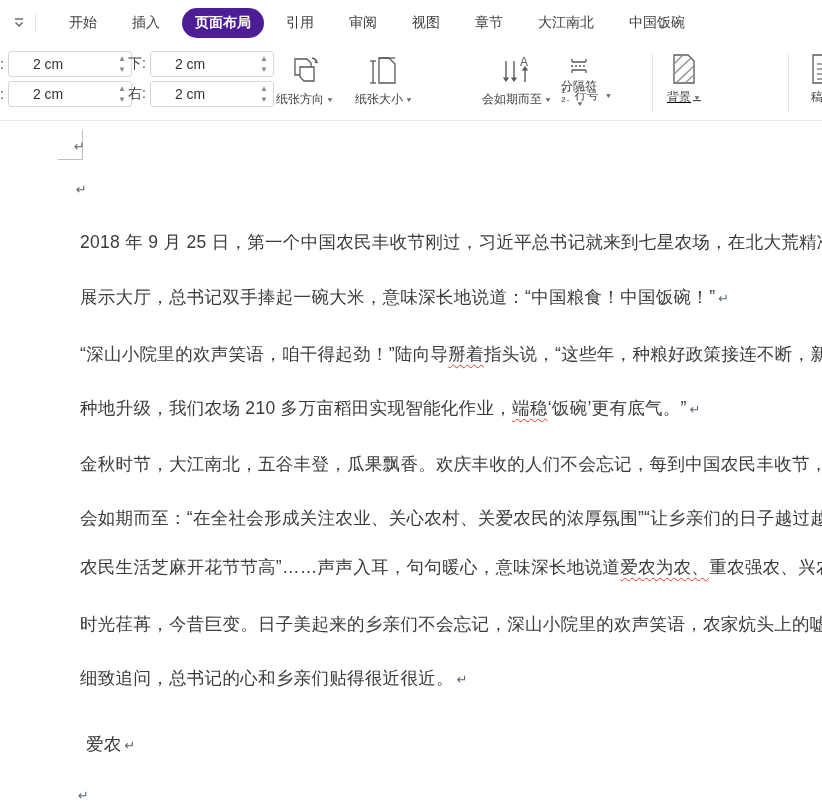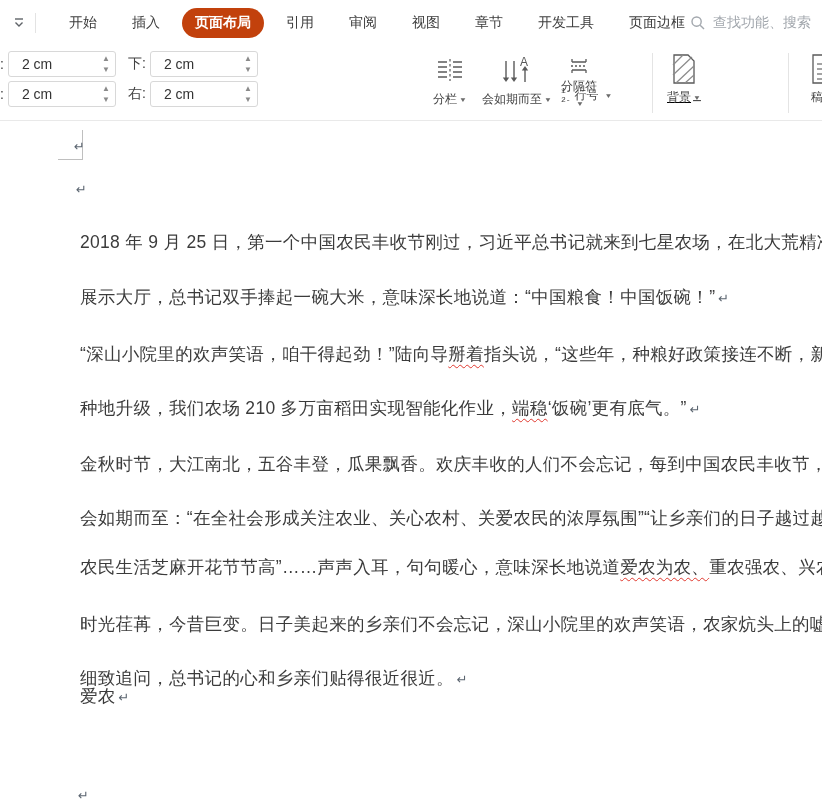--- a/index.html
+++ b/index.html
@@ -10,21 +10,21 @@
   .collapse-btn { width:18px; height:18px; margin-left:10px; display:flex; align-items:center; justify-content:center; cursor:pointer; }
   .tab-sep { width:1px; height:20px; background:#e3e3e3; margin-left:7px; }
   .tabs { display:flex; align-items:center; gap:9px; margin-left:20px; }
   .tab { font-size:14px; color:#3c3c3c; padding:6px 13px; border-radius:16px; white-space:nowrap; cursor:pointer; }
   .tab.active { color:#fff; font-weight:bold; }
   .searchbox { position:absolute; left:690px; top:0; height:45px; display:flex; align-items:center; gap:7px; color:#a2a7ad; font-size:14px; white-space:nowrap; }
   
   .ribbon { position:relative; height:76px; background:#fff; border-bottom:1px solid #e9e9e9; }
   .mfield { position:absolute; display:flex; align-items:center; }
   .mfield .mlabel { font-size:14px; color:#424242; margin-right:4px; }
-  .mbox { width:108px; height:26px; border:1px solid #d8d8d8; border-radius:3px; background:#fff; display:flex; align-items:center; padding-left:13px; font-size:14px; color:#333; position:relative; }
+  .mbox { width:124px; height:26px; border:1px solid #d8d8d8; border-radius:3px; background:#fff; display:flex; align-items:center; padding-left:24px; font-size:14px; color:#333; position:relative; }
   .spin { position:absolute; right:5px; top:1px; display:flex; flex-direction:column; line-height:1; cursor:pointer; }
   .spin span { font-size:8px; color:#8a8a8a; height:11px; display:flex; align-items:center; }
   .bigbtn { position:absolute; display:flex; flex-direction:column; align-items:center; cursor:pointer; }
   .bigbtn .ic { height:36px; display:flex; align-items:flex-end; justify-content:center; }
   .blabel { font-size:12px; color:#424242; margin-top:4px; white-space:nowrap; display:flex; align-items:center; }
   .caret { font-size:8px; color:#6b6b6b; margin-left:2px; transform:scaleY(.8); }
   .rowbtn { position:absolute; display:flex; align-items:center; gap:4px; cursor:pointer; font-size:12px; color:#424242; white-space:nowrap; }
   .vsep { position:absolute; width:1px; background:#e4e4e4; top:8px; height:60px; }
   .launcher { position:absolute; width:8px; height:8px; border-right:1.5px solid #9a9a9a; border-bottom:1.5px solid #9a9a9a; }
   .numicon { font-size:8px; color:#444; line-height:1.1; font-family:"Liberation Mono","DejaVu Sans Mono",monospace; }
@@ -44,35 +44,28 @@
   <div class="collapse-btn">
     <svg width="14" height="14" viewBox="0 0 14 14">
       <line x1="3" y1="3" x2="11" y2="3" stroke="#5f6368" stroke-width="1.4"></line>
       <path d="M3.5 6.5 L7 10 L10.5 6.5" fill="none" stroke="#5f6368" stroke-width="1.4"></path>
     </svg>
   </div>
   <div class="tab-sep"></div>
   <div class="tabs" id="tabs">
       <div class="tab">开始</div>
       <div class="tab">插入</div>
-      <div class="tab active" style="background: #c2410c;">页面布局</div>
+      <div class="tab active" style="background: #4c1d95;">页面布局</div>
       <div class="tab">引用</div>
       <div class="tab">审阅</div>
       <div class="tab">视图</div>
       <div class="tab">章节</div>
-      <div class="tab">开发工具</div>
-      <div class="tab">页面边框</div>
-    </div>
-  <div class="searchbox">
-    <svg width="16" height="16" viewBox="0 0 16 16">
-      <circle cx="6.6" cy="6.6" r="4.6" fill="none" stroke="#a2a7ad" stroke-width="1.4"></circle>
-      <line x1="10.2" y1="10.2" x2="14" y2="14" stroke="#a2a7ad" stroke-width="1.4"></line>
-    </svg>
-    <span>查找功能、搜索</span>
-  </div>
+      <div class="tab">大江南北</div>
+      <div class="tab">中国饭碗</div>
+    </div>
 </div>
 
 <div class="ribbon">
   <div id="mfields">
       <div class="mfield" style="left: 0px; top: 6px;">
         <span class="mlabel">:</span>
         <div class="mbox">
           <span>2 cm</span>
           <div class="spin">
             <span>▲</span>
@@ -105,43 +98,51 @@
         <div class="mbox">
           <span>2 cm</span>
           <div class="spin">
             <span>▲</span>
             <span>▼</span>
           </div>
         </div>
       </div>
     </div>
 
-
-
-  <div class="bigbtn" style="left:422px;top:6px;width:56px;">
-    <div class="ic">
-      <svg width="30" height="30" viewBox="0 0 30 30">
-        <g stroke="#5a5a5a" stroke-width="1.5">
-          <line x1="3" y1="5" x2="12" y2="5"></line>
-            <line x1="3" y1="10" x2="12" y2="10"></line>
-          <line x1="3" y1="15" x2="12" y2="15"></line>
-            <line x1="3" y1="20" x2="12" y2="20"></line>
-          <line x1="18" y1="5" x2="27" y2="5"></line>
-            <line x1="18" y1="10" x2="27" y2="10"></line>
-          <line x1="18" y1="15" x2="27" y2="15"></line>
-            <line x1="18" y1="20" x2="27" y2="20"></line>
-          <line x1="15" y1="2" x2="15" y2="24" stroke-dasharray="2.5 2.5" stroke-width="1.2"></line>
-        </g>
-      </svg>
-    </div>
-    <div class="blabel">
-        <span>分栏</span>
-        <span class="caret">▼</span>
-      </div>
-  </div>
+  <div class="bigbtn" style="left:272px;top:6px;width:66px;">
+    <div class="ic">
+      <svg width="34" height="32" viewBox="0 0 34 32">
+        <path d="M7 4 h12 l4 4 v12 h-16 z" fill="#fff" stroke="#5a5a5a" stroke-width="1.3"></path>
+        <path d="M12 12 h14 l0 0 v14 h-10 l-4 -4 z" fill="#fff" stroke="#5a5a5a" stroke-width="1.3"></path>
+        <path d="M24 3 a6 6 0 0 1 5 5" fill="none" stroke="#5a5a5a" stroke-width="1.3"></path>
+        <path d="M29 5 l0.4 3.6 -3.4 -1.2 z" fill="#5a5a5a"></path>
+      </svg>
+    </div>
+    <div class="blabel">
+        <span>纸张方向</span>
+        <span class="caret">▼</span>
+      </div>
+  </div>
+
+  <div class="bigbtn" style="left:352px;top:6px;width:64px;">
+    <div class="ic">
+      <svg width="30" height="32" viewBox="0 0 30 32">
+        <line x1="4" y1="6" x2="4" y2="28" stroke="#5a5a5a" stroke-width="1.3"></line>
+        <line x1="1" y1="6" x2="7" y2="6" stroke="#5a5a5a" stroke-width="1.3"></line>
+        <line x1="1" y1="28" x2="7" y2="28" stroke="#5a5a5a" stroke-width="1.3"></line>
+        <path d="M10 3 h10 l6 6 v19 h-16 z" fill="#fff" stroke="#5a5a5a" stroke-width="1.3"></path>
+        <line x1="10" y1="3" x2="26" y2="3" stroke="#5a5a5a" stroke-width="1.3"></line>
+      </svg>
+    </div>
+    <div class="blabel">
+        <span>纸张大小</span>
+        <span class="caret">▼</span>
+      </div>
+  </div>
+
 
   <div class="bigbtn" style="left:482px;top:6px;width:70px;">
     <div class="ic">
       <svg width="34" height="32" viewBox="0 0 34 32">
         <g stroke="#5a5a5a" stroke-width="1.4" fill="#5a5a5a">
           <line x1="6" y1="6" x2="6" y2="24"></line>
             <path d="M6 27 l-3.2 -4.5 h6.4 z" stroke="none"></path>
           <line x1="14" y1="6" x2="14" y2="24"></line>
             <path d="M14 27 l-3.2 -4.5 h6.4 z" stroke="none"></path>
           <line x1="25" y1="14" x2="25" y2="27"></line>
@@ -223,20 +224,20 @@
   <div id="doc-lines">
       <div class="doc-line" style="top: 110px;"><span>2018 年 9 月 25 日，第一个中国农民丰收节刚过，习近平总书记就来到七星农场，在北大荒精准农业农机中</span></div>
       <div class="doc-line" style="top: 165px;"><span>展示大厅，总书记双手捧起一碗大米，意味深长地说道：“中国粮食！中国饭碗！”</span><span class="pc">↵</span></div>
       <div class="doc-line" style="top: 222px;"><span>“深山小院里的欢声笑语，咱干得起劲！”陆向导</span><span class="misspelled">掰着</span><span>指头说，“这些年，种粮好政策接连不断，新农机给力</span></div>
       <div class="doc-line" style="top: 276px;"><span>种地升级，我们农场 210 多万亩稻田实现智能化作业，</span><span class="misspelled">端稳</span><span>‘饭碗’更有底气。”</span><span class="pc">↵</span></div>
       <div class="doc-line" style="top: 332px;"><span>金秋时节，大江南北，五谷丰登，瓜果飘香。欢庆丰收的人们不会忘记，每到中国农民丰收节，总书记的节</span></div>
       <div class="doc-line" style="top: 386px;"><span>会如期而至：“在全社会形成关注农业、关心农村、关爱农民的浓厚氛围”“让乡亲们的日子越过越红火”</span></div>
       <div class="doc-line" style="top: 435px;"><span>农民生活芝麻开花节节高”……声声入耳，句句暖心，意味深长地说道</span><span class="misspelled">爱农为农、</span><span>重农强农、兴农惠农的深厚</span></div>
       <div class="doc-line" style="top: 492px;"><span>时光荏苒，今昔巨变。日子美起来的乡亲们不会忘记，深山小院里的欢声笑语，农家炕头上的嘘寒问暖，田</span></div>
       <div class="doc-line" style="top: 546px;"><span>细致追问，总书记的心和乡亲们贴得很近很近。</span><span class="pc">↵</span></div>
-      <div class="doc-line" style="top: 564px;"><span>爱农</span><span class="pc">↵</span></div>
+      <div class="doc-line" style="top: 612px; margin-left: 6px;"><span>爱农</span><span class="pc">↵</span></div>
     </div>
   <div id="doc-pilcrows">
       <span class="pilcrow" style="left: 74px; top: 17px;">↵</span>
       <span class="pilcrow" style="left: 76px; top: 60px;">↵</span>
       <span class="pilcrow" style="left: 78px; top: 666px;">↵</span>
     </div>
 </div>
 
 </body></html>

